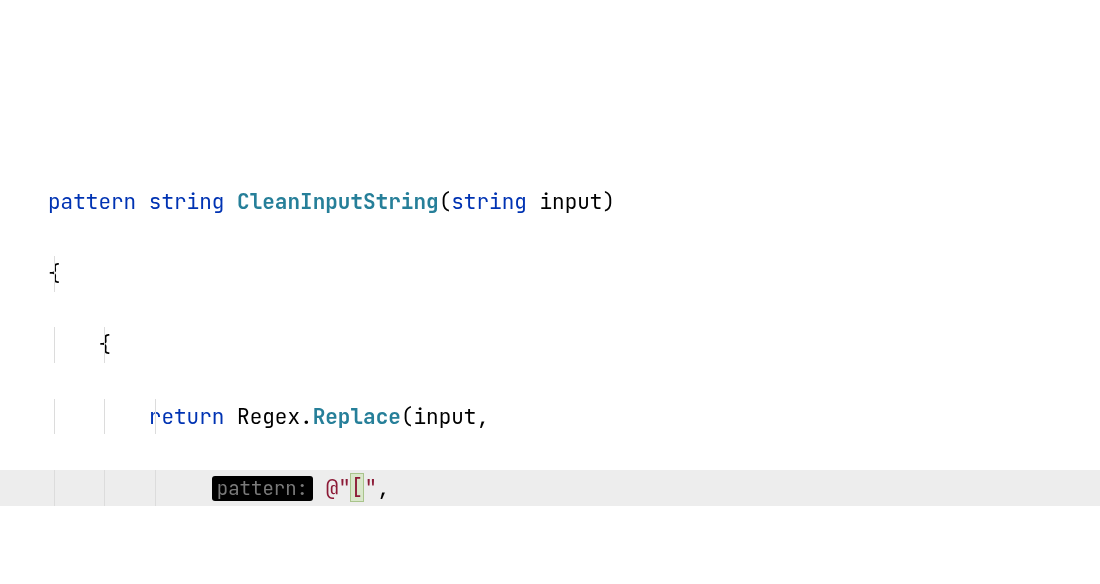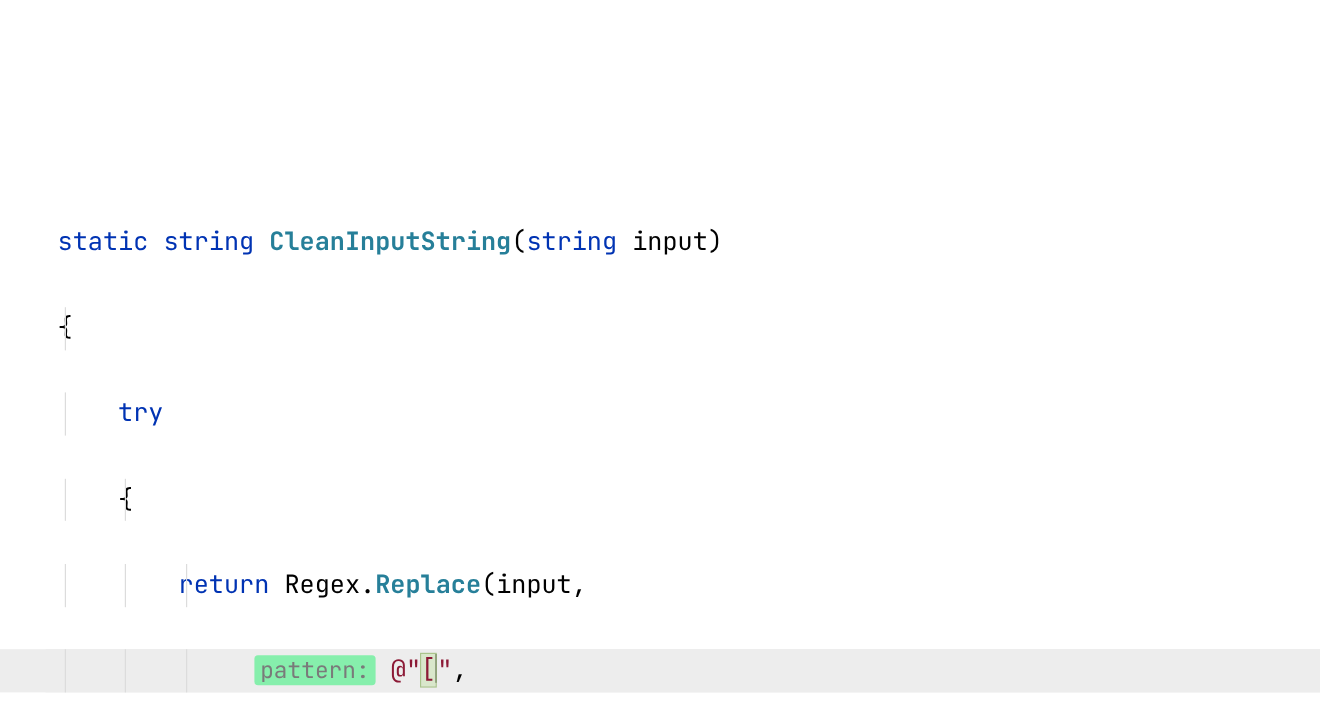--- a/index.html
+++ b/index.html
@@ -38,21 +38,21 @@
     top: 0;
     bottom: 0;
     width: 1px;
     background: #dcdcdc;
   }
   .kw   { color: #0033b3; }
   .method { color: #267f99; font-weight: bold; }
   .str  { color: #8c1a36; }
   .verbatim { color: #8c1a36; }
   .param-hint {
-    background: #86efac;
+    background: #000000;
     color: #7a7a7a;
     border-radius: 3px;
     padding: 0 5px 0 5px;
     font-style: normal;
     font-size: 19px;
     text-align: right;
   }
   .plain { color: #000; }
   .bracket-match {
     background: #d9e7cb;
@@ -66,23 +66,22 @@
     vertical-align: -0.18em;
     margin: 0;
   }
 </style>
 </head>
 <body>
 
 
 
 <div class="editor">
-<div class="line"><span class="kw">static</span><span class="plain"> </span><span class="kw">string</span><span class="plain"> </span><span class="method">CleanInputString</span><span class="plain">(</span><span class="kw">string</span><span class="plain"> </span><span class="plain">input</span><span class="plain">)</span></div>
+<div class="line"><span class="kw">pattern</span><span class="plain"> </span><span class="kw">string</span><span class="plain"> </span><span class="method">CleanInputString</span><span class="plain">(</span><span class="kw">string</span><span class="plain"> </span><span class="plain">input</span><span class="plain">)</span></div>
 <div class="line"><span class="guide" style="top:0;bottom:0;left:16px;"></span><span class="plain">{</span></div>
-<div class="line"><span class="guide" style="top:0;bottom:0;left:16px;"></span><span class="plain">    </span><span class="kw">try</span></div>
 <div class="line"><span class="guide" style="top:0;bottom:0;left:16px;"></span><span class="guide" style="top:0;bottom:0;left:66px;"></span><span class="plain">    </span><span class="plain">{</span></div>
 <div class="line"><span class="guide" style="top:0;bottom:0;left:16px;"></span><span class="guide" style="top:0;bottom:0;left:66px;"></span><span class="guide" style="top:0;bottom:0;left:117px;"></span><span class="plain">        </span><span class="kw">return</span><span class="plain"> </span><span class="plain">Regex</span><span class="plain">.</span><span class="method">Replace</span><span class="plain">(</span><span class="plain">input</span><span class="plain">,</span></div>
 <div class="line highlight"><span class="guide" style="top:0;bottom:0;left:16px;"></span><span class="guide" style="top:0;bottom:0;left:66px;"></span><span class="guide" style="top:0;bottom:0;left:117px;"></span><span class="plain">             </span><span class="param-hint">pattern:</span><span class="plain"> </span><span class="verbatim">@</span><span class="str">"</span><span class="str bracket-match">[</span><span class="cursor"></span><span class="str">"</span><span class="plain">,</span></div>
 
 
 
 
 
 
 

